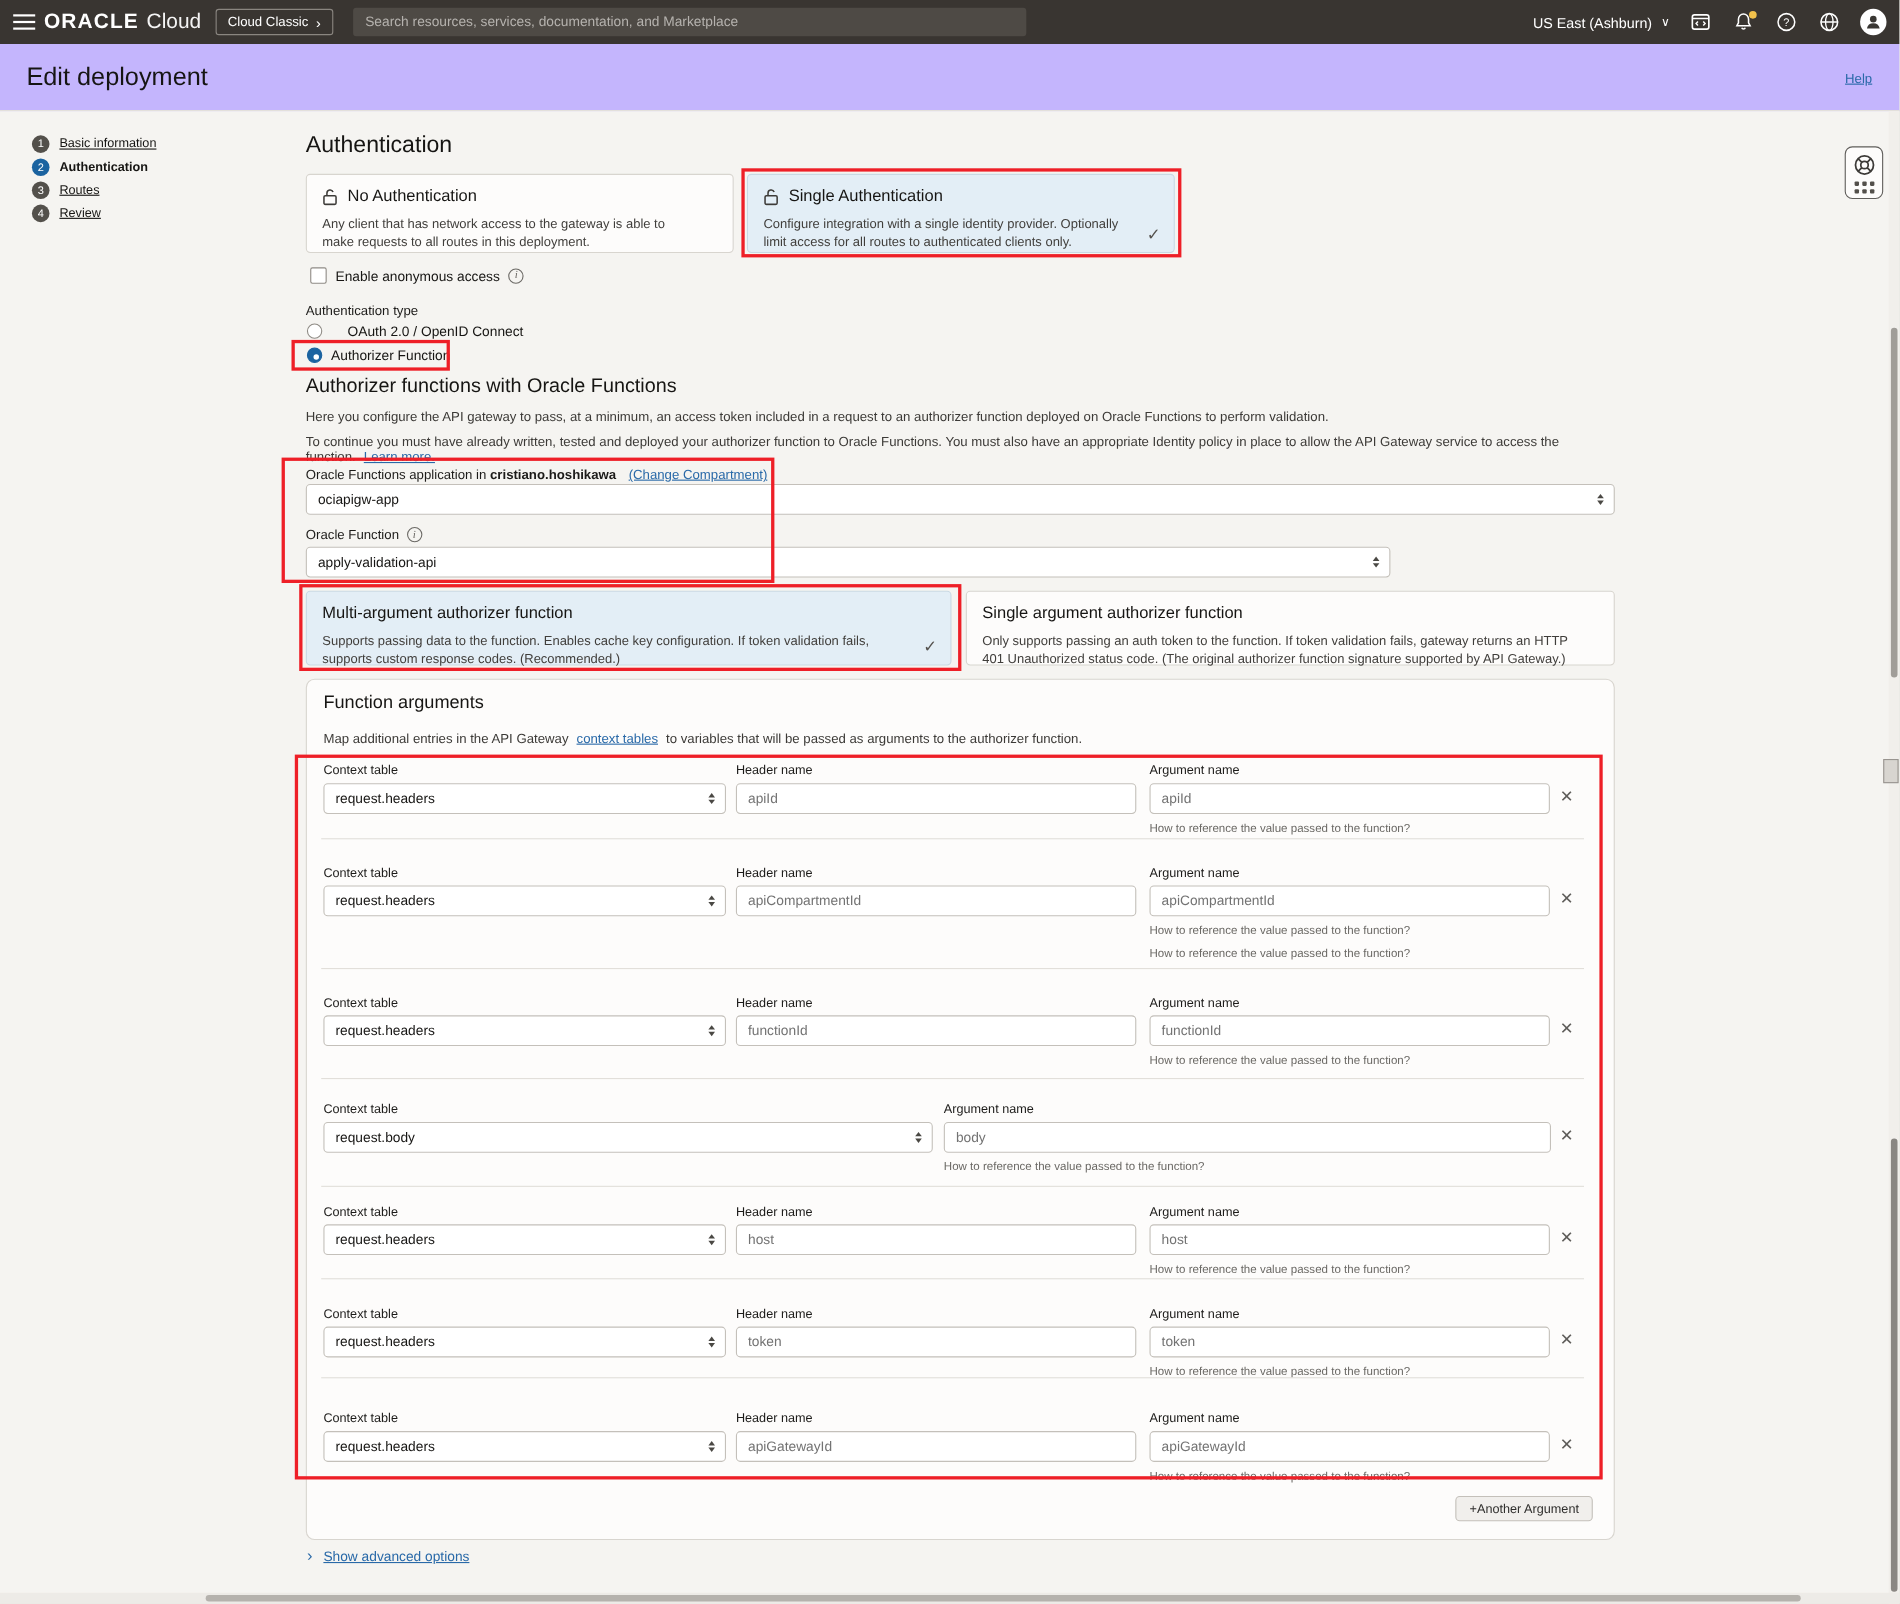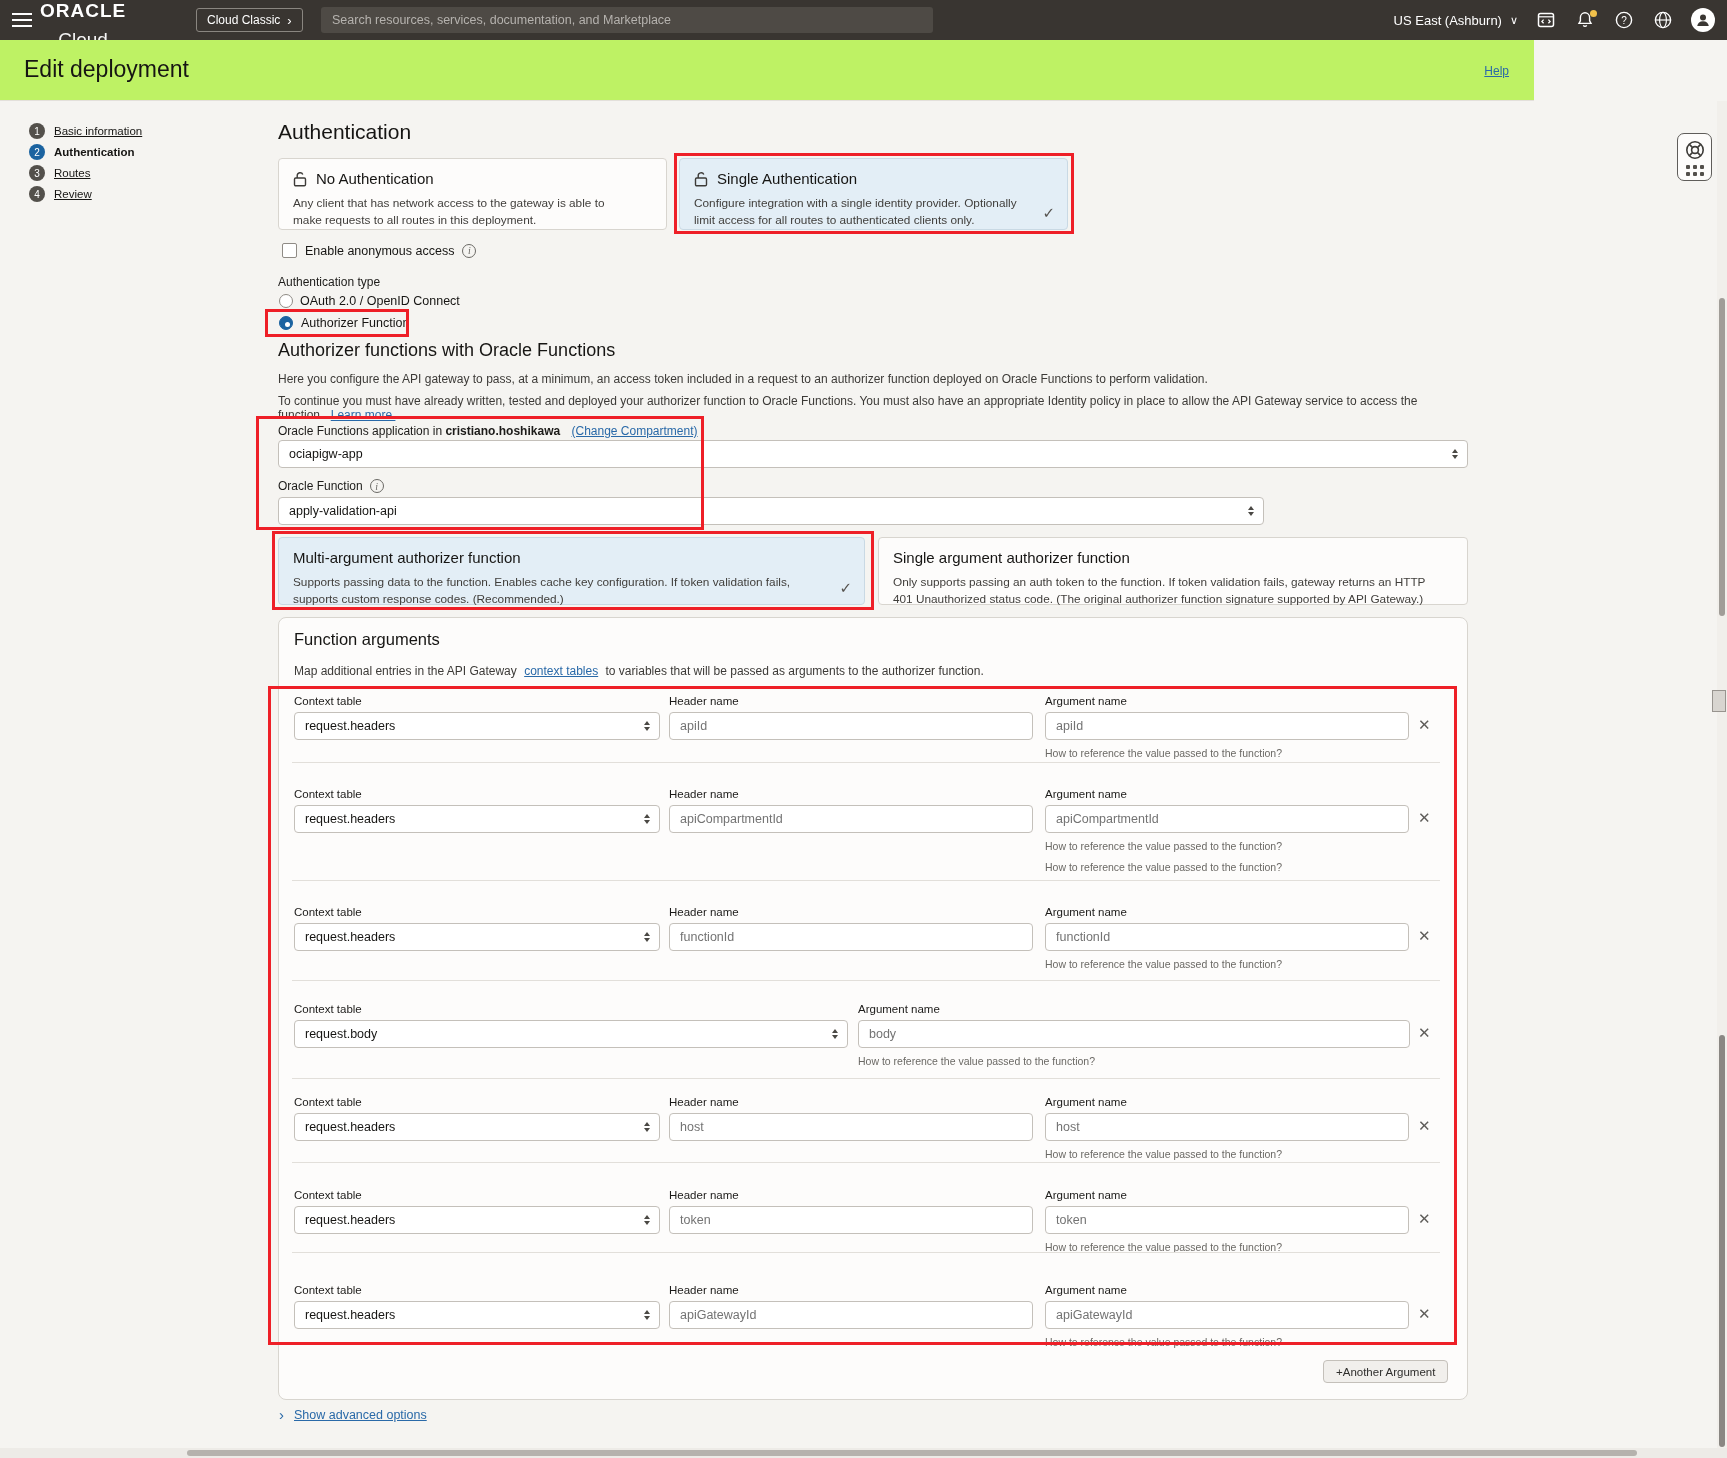--- a/index.html
+++ b/index.html
@@ -4,39 +4,39 @@
 <style>
   html,body{margin:0;padding:0;background:#dcdad6;}
   *{box-sizing:border-box;font-family:"Liberation Sans","DejaVu Sans",sans-serif;}
   #screen{position:relative;width:1727px;height:1458px;background:#f5f4f1;overflow:hidden;color:#161513;}
 
   
   .topbar{position:absolute;left:0;top:0;width:1727px;height:40px;background:#393531;}
   .hamburger{position:absolute;left:12px;top:13px;width:20px;height:14px;cursor:pointer;}
   .hamburger b{position:absolute;left:0;width:20px;height:2px;background:#fff;}
   .hamburger b:nth-child(1){top:0}.hamburger b:nth-child(2){top:6px}.hamburger b:nth-child(3){top:12px}
-  .brand{position:absolute;left:40px;top:0;height:40px;display:flex;align-items:center;gap:7px;color:#fff;flex-direction:column;}
+  .brand{position:absolute;left:40px;top:0;height:40px;display:flex;align-items:center;gap:7px;color:#fff;}
   .brand .b1{font-size:19px;font-weight:700;letter-spacing:1px;}
   .brand .b2{font-size:19px;font-weight:300;opacity:.95;}
   .chip{position:absolute;left:196px;top:8px;height:24px;border:1px solid #8a8680;border-radius:3px;color:#fff;
         font-size:12px;display:flex;align-items:center;gap:7px;padding:0 10px;background:#393531;cursor:pointer;}
   .chip .gl{font-size:13px;line-height:1;}
   .searchwrap{position:absolute;left:321px;top:7px;width:612px;height:26px;}
   .searchwrap input{width:100%;height:100%;background:#4e4a45;border:none;border-radius:3px;color:#e8e6e3;
         font-size:12.5px;padding:0 11px;outline:none;}
   .searchwrap input::placeholder{color:#b5b2ae;}
   .tb-right{position:absolute;right:12px;top:0;height:40px;display:flex;align-items:center;gap:17px;color:#fff;}
   .region{display:flex;align-items:center;gap:8px;font-size:13px;cursor:pointer;}
   .region .gl{font-size:11px;}
   .tbicon{width:22px;height:22px;position:relative;display:flex;align-items:center;justify-content:center;cursor:pointer;}
   .badge{position:absolute;right:-1px;top:1px;width:7px;height:7px;border-radius:50%;background:#f2c14b;}
   .avatar{width:24px;height:24px;border-radius:50%;background:#fff;display:flex;align-items:center;justify-content:center;cursor:pointer;}
 
   
-  .pagehead{position:absolute;left:0;top:40px;width:1534px;height:61px;background:#bef264;border-bottom:1px solid #e3e0db;}
+  .pagehead{position:absolute;left:0;top:40px;width:1727px;height:61px;background:#c4b5fd;border-bottom:1px solid #e3e0db;}
   .ptitle{position:absolute;left:24px;top:16px;font-size:23px;color:#161513;}
   a.link{color:#2969a8;text-decoration:underline;cursor:pointer;}
   .helplink{position:absolute;right:25px;top:24px;font-size:12px;}
 
   
   .step{position:absolute;display:flex;align-items:center;gap:9px;left:29px;}
   .stepnum{width:16px;height:16px;border-radius:50%;background:#53504b;color:#fff;font-size:10px;display:flex;
            align-items:center;justify-content:center;flex:0 0 16px;}
   .step.active .stepnum{background:#1b63a0;}
   .steplabel{font-size:11.5px;color:#161513;text-decoration:underline;cursor:pointer;}
@@ -222,21 +222,21 @@
 
 
   <div class="inforow" style="left:282px;top:243px;">
     <span class="checkbox"></span>
     <span>Enable anonymous access</span>
     <span class="iicon">i</span>
   </div>
 
   <div class="para" style="top:275px;font-size:12px;color:#1c1b19;">Authentication type</div>
 
-  <div class="inforow" style="left:279px;top:294px;gap:7px;">
+  <div class="inforow" style="left:279px;top:294px;gap:23px;">
     <span class="radio"></span>
     <span>OAuth 2.0 / OpenID Connect</span>
   </div>
   <div class="inforow" style="left:279px;top:316px;gap:8px;">
     <span class="radio on"></span>
     <span>Authorizer Function</span>
   </div>
 
   <div class="h2">Authorizer functions with Oracle Functions</div>
   <div class="para" style="top:372px;width:1110px;">Here you configure the API gateway to pass, at a minimum, an access token included in a request to an authorizer function deployed on Oracle Functions to perform validation.</div>

